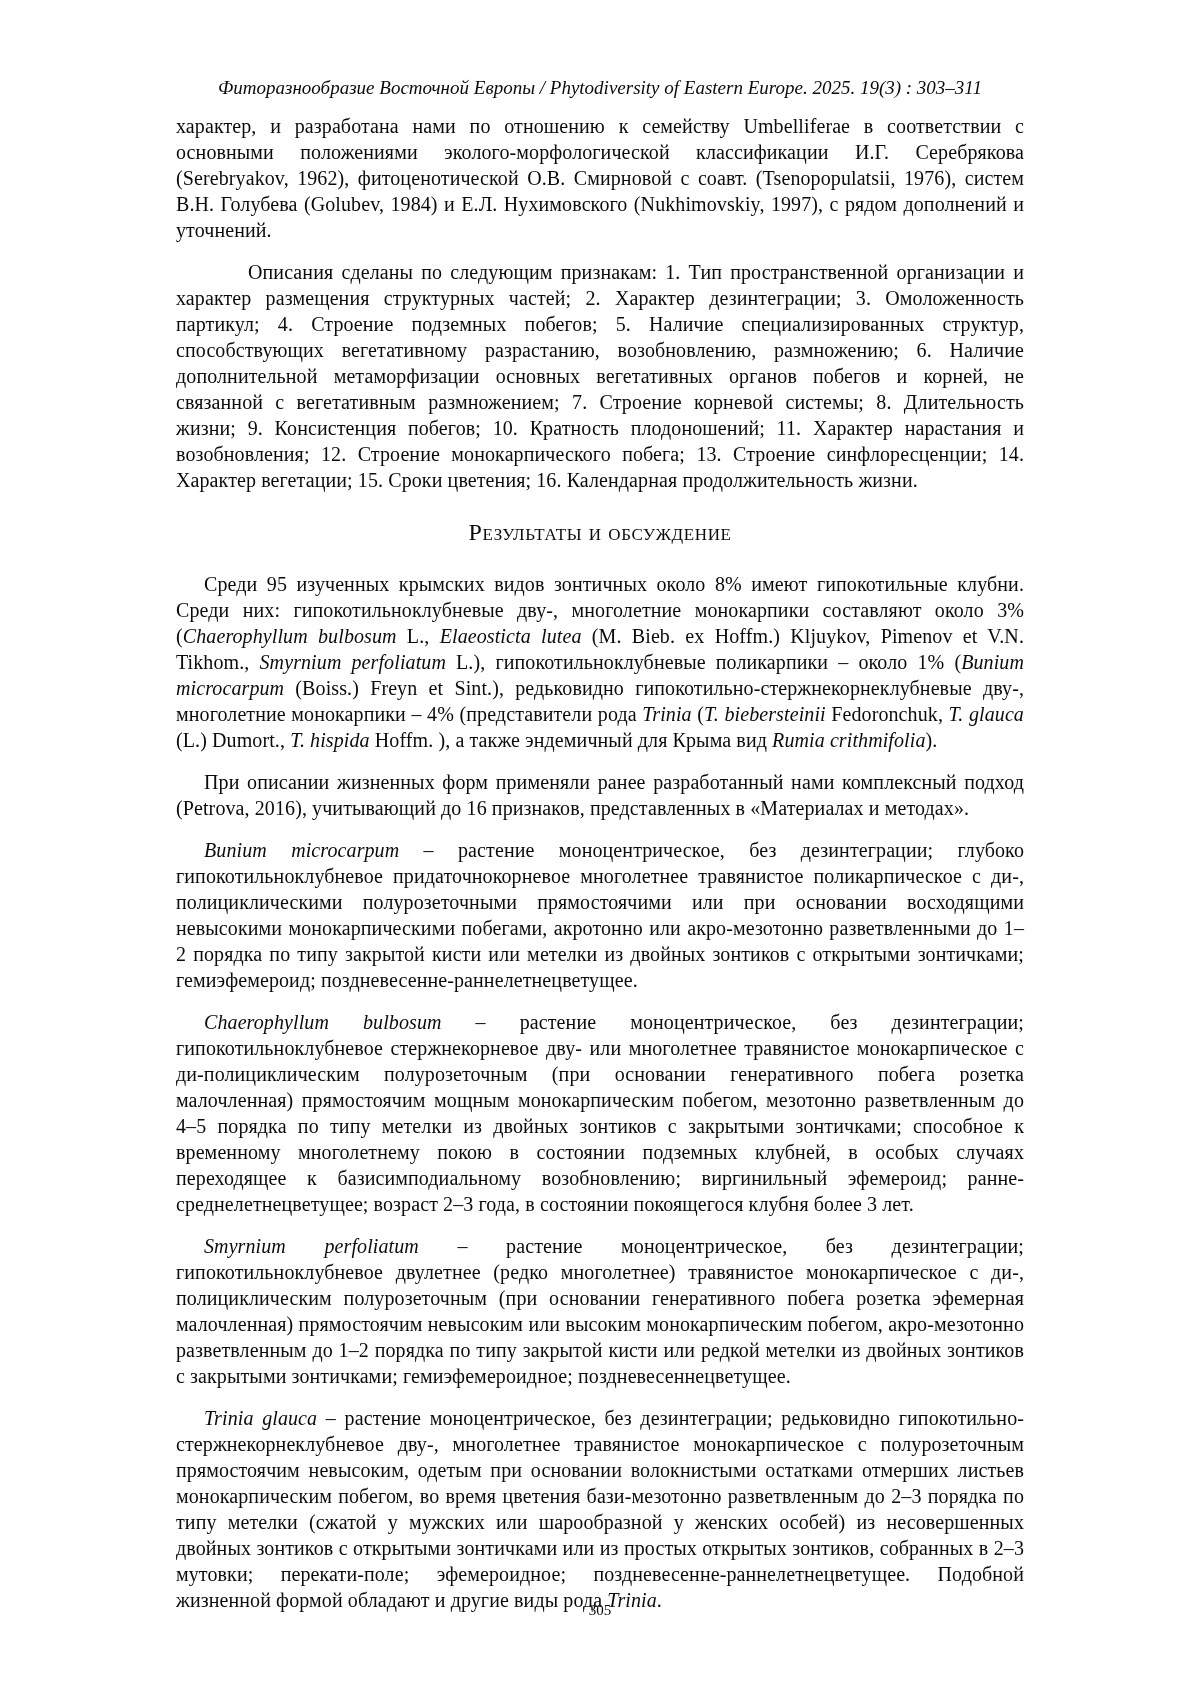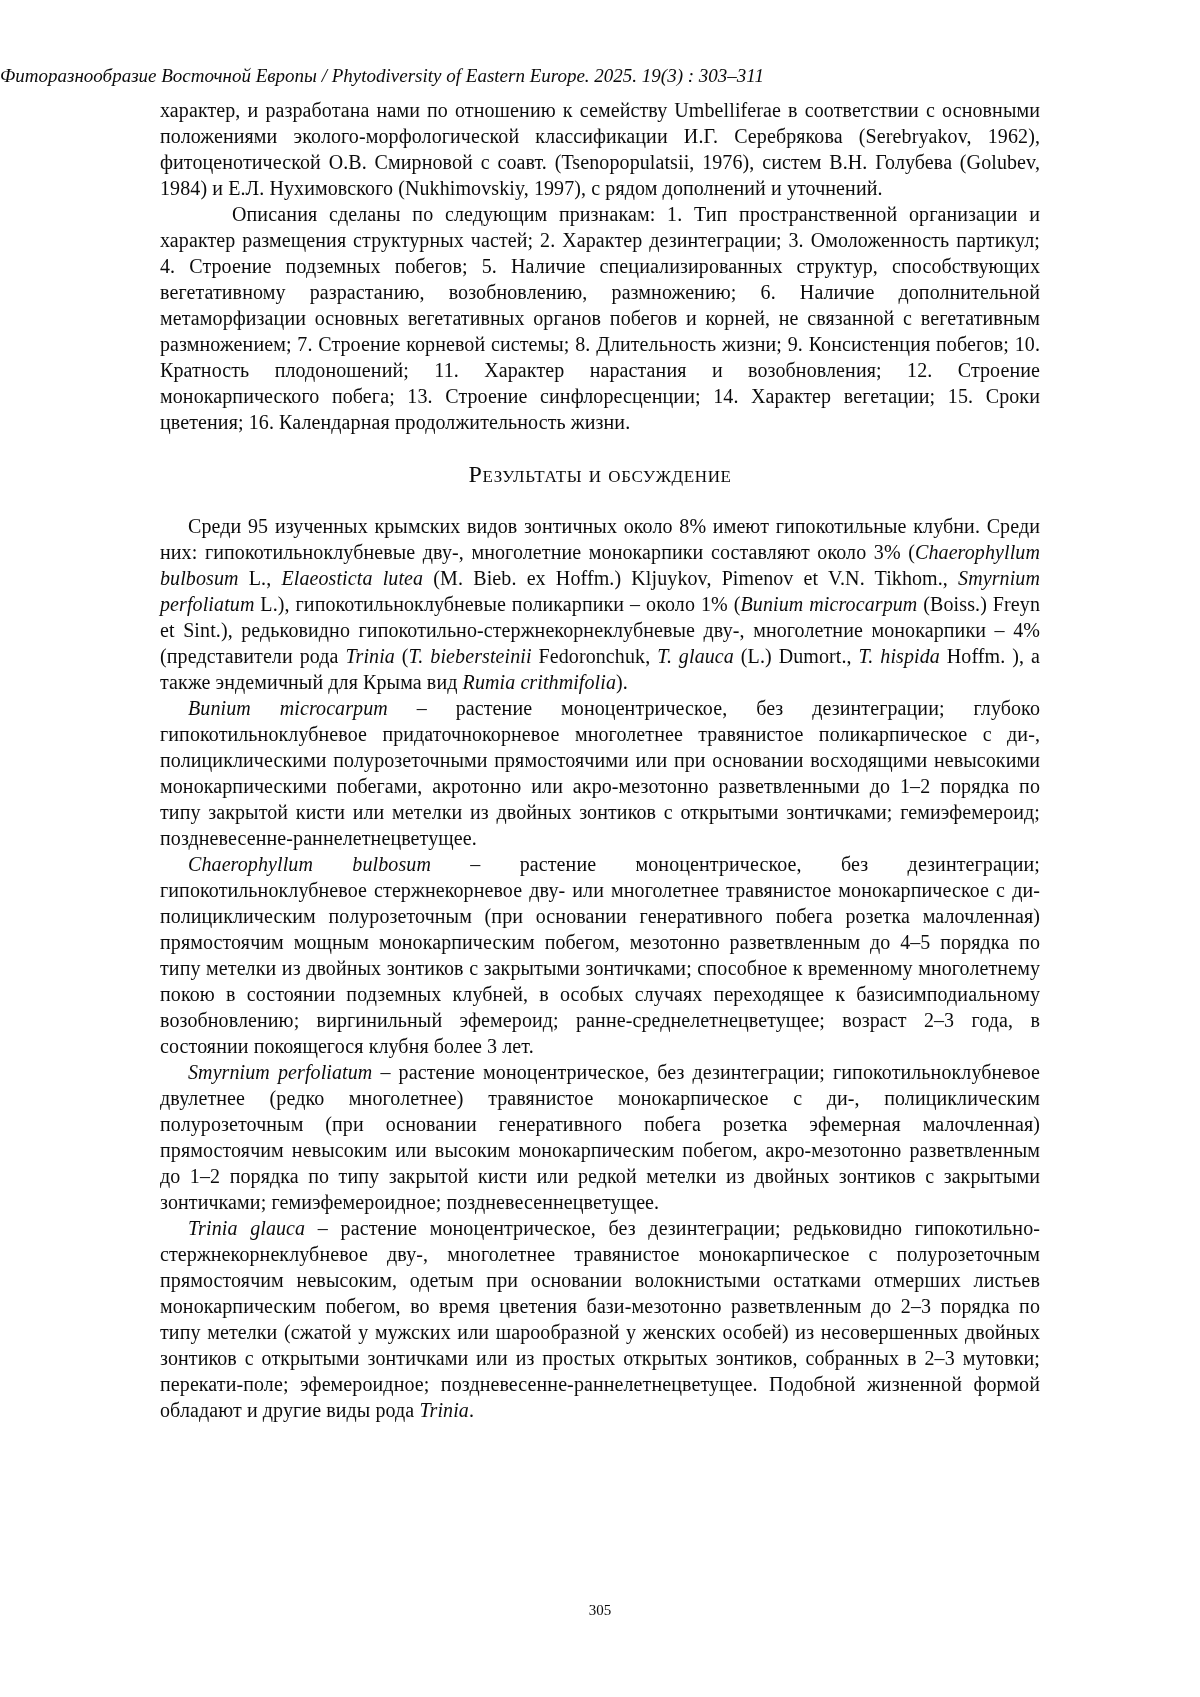--- a/index.html
+++ b/index.html
@@ -11,41 +11,41 @@
     position: relative;
     width: 1200px;
     height: 1697px;
     background: #ffffff;
     color: #0b0b0b;
     font-family: "Liberation Serif", serif;
     overflow: hidden;
   }
   .running-header {
     position: absolute;
-    top: 64px;
+    top: 76px;
     left: 0;
     width: 100%;
-    text-align: left;
+    text-align: center;
     font-style: italic;
     font-size: 19px;
     line-height: 24px;
     white-space: nowrap;
   }
   .body-text {
     position: absolute;
     top: 97px;
     left: 160px;
     width: 880px;
     font-size: 20px;
     line-height: 26px;
     text-align: justify;
     letter-spacing: 0.1px;
   }
   .para {
-    margin: 0;
+    margin: 16px;
     padding: 0;
     text-indent: 28px;
   }
   .para.no-indent   { text-indent: 0; }
   .para.large-indent{ text-indent: 72px; }
   .section-heading {
     margin: 26px 0;
     text-align: center;
     font-size: 24px;
     font-weight: normal;
@@ -73,20 +73,21 @@
   <div class="body-text">
 
     <p class="para no-indent"><span>характер, и разработана нами по отношению к семейству Umbelliferae в соответствии с основными положениями эколого-морфологической классификации И.Г. Серебрякова (Serebryakov, 1962), фитоценотической О.В. Смирновой с соавт. (Tsenopopulatsii, 1976), систем В.Н. Голубева (Golubev, 1984) и Е.Л. Нухимовского (Nukhimovskiy, 1997), с рядом дополнений и уточнений.</span></p>
 
     <p class="para large-indent"><span>Описания сделаны по следующим признакам: 1. Тип пространственной организации и характер размещения структурных частей; 2. Характер дезинтеграции; 3. Омоложенность партикул; 4. Строение подземных побегов; 5. Наличие специализированных структур, способствующих вегетативному разрастанию, возобновлению, размножению; 6. Наличие дополнительной метаморфизации основных вегетативных органов побегов и корней, не связанной с вегетативным размножением; 7. Строение корневой системы; 8. Длительность жизни; 9. Консистенция побегов; 10. Кратность плодоношений; 11. Характер нарастания и возобновления; 12. Строение монокарпического побега; 13. Строение синфлоресценции; 14. Характер вегетации; 15. Сроки цветения; 16. Календарная продолжительность жизни.</span></p>
 
     <h2 class="section-heading">Результаты и обсуждение</h2>
 
     <p class="para"><span>Среди 95 изученных крымских видов зонтичных около 8% имеют гипокотильные клубни. Среди них: гипокотильноклубневые дву-, многолетние монокарпики составляют около 3% (</span><span class="it">Chaerophyllum bulbosum</span><span> L., </span><span class="it">Elaeosticta lutea</span><span> (M. Bieb. ex Hoffm.) Kljuykov, Pimenov et V.N. Tikhom., </span><span class="it">Smyrnium perfoliatum</span><span> L.), гипокотильноклубневые поликарпики – около 1% (</span><span class="it">Bunium microcarpum</span><span> (Boiss.) Freyn et Sint.), редьковидно гипокотильно-стержнекорнеклубневые дву-, многолетние монокарпики – 4% (представители рода </span><span class="it">Trinia</span><span> (</span><span class="it">T. biebersteinii</span><span> Fedoronchuk, </span><span class="it">T. glauca</span><span> (L.) Dumort., </span><span class="it">T. hispida</span><span> Hoffm. ), а также эндемичный для Крыма вид </span><span class="it">Rumia crithmifolia</span><span>).</span></p>
 
+    <p class="para"><span>При описании жизненных форм применяли ранее разработанный нами комплексный подход (Petrova, 2016), учитывающий до 16 признаков, представленных в «Материалах и методах».</span></p>
 
 
     <p class="para"><span class="it">Bunium microcarpum</span><span> – растение моноцентрическое, без дезинтеграции; глубоко гипокотильноклубневое придаточнокорневое многолетнее травянистое поликарпическое с ди-, полициклическими полурозеточными прямостоячими или при основании восходящими невысокими монокарпическими побегами, акротонно или акро-мезотонно разветвленными до 1–2 порядка по типу закрытой кисти или метелки из двойных зонтиков с открытыми зонтичками; гемиэфемероид; поздневесенне-раннелетнецветущее.</span></p>
 
     <p class="para"><span class="it">Chaerophyllum bulbosum</span><span> – растение моноцентрическое, без дезинтеграции; гипокотильноклубневое стержнекорневое дву- или многолетнее травянистое монокарпическое с ди-полициклическим полурозеточным (при основании генеративного побега розетка малочленная) прямостоячим мощным монокарпическим побегом, мезотонно разветвленным до 4–5 порядка по типу метелки из двойных зонтиков с закрытыми зонтичками; способное к временному многолетнему покою в состоянии подземных клубней, в особых случаях переходящее к базисимподиальному возобновлению; виргинильный эфемероид; ранне-среднелетнецветущее; возраст 2–3 года, в состоянии покоящегося клубня более 3 лет.</span></p>
 
     <p class="para"><span class="it">Smyrnium perfoliatum</span><span> – растение моноцентрическое, без дезинтеграции; гипокотильноклубневое двулетнее (редко многолетнее) травянистое монокарпическое с ди-, полициклическим полурозеточным (при основании генеративного побега розетка эфемерная малочленная) прямостоячим невысоким или высоким монокарпическим побегом, акро-мезотонно разветвленным до 1–2 порядка по типу закрытой кисти или редкой метелки из двойных зонтиков с закрытыми зонтичками; гемиэфемероидное; поздневесеннецветущее.</span></p>
 
     <p class="para"><span class="it">Trinia glauca</span><span> – растение моноцентрическое, без дезинтеграции; редьковидно гипокотильно-стержнекорнеклубневое дву-, многолетнее травянистое монокарпическое с полурозеточным прямостоячим невысоким, одетым при основании волокнистыми остатками отмерших листьев монокарпическим побегом, во время цветения бази-мезотонно разветвленным до 2–3 порядка по типу метелки (сжатой у мужских или шарообразной у женских особей) из несовершенных двойных зонтиков с открытыми зонтичками или из простых открытых зонтиков, собранных в 2–3 мутовки; перекати-поле; эфемероидное; поздневесенне-раннелетнецветущее. Подобной жизненной формой обладают и другие виды рода </span><span class="it">Trinia</span><span>.</span></p>
 

